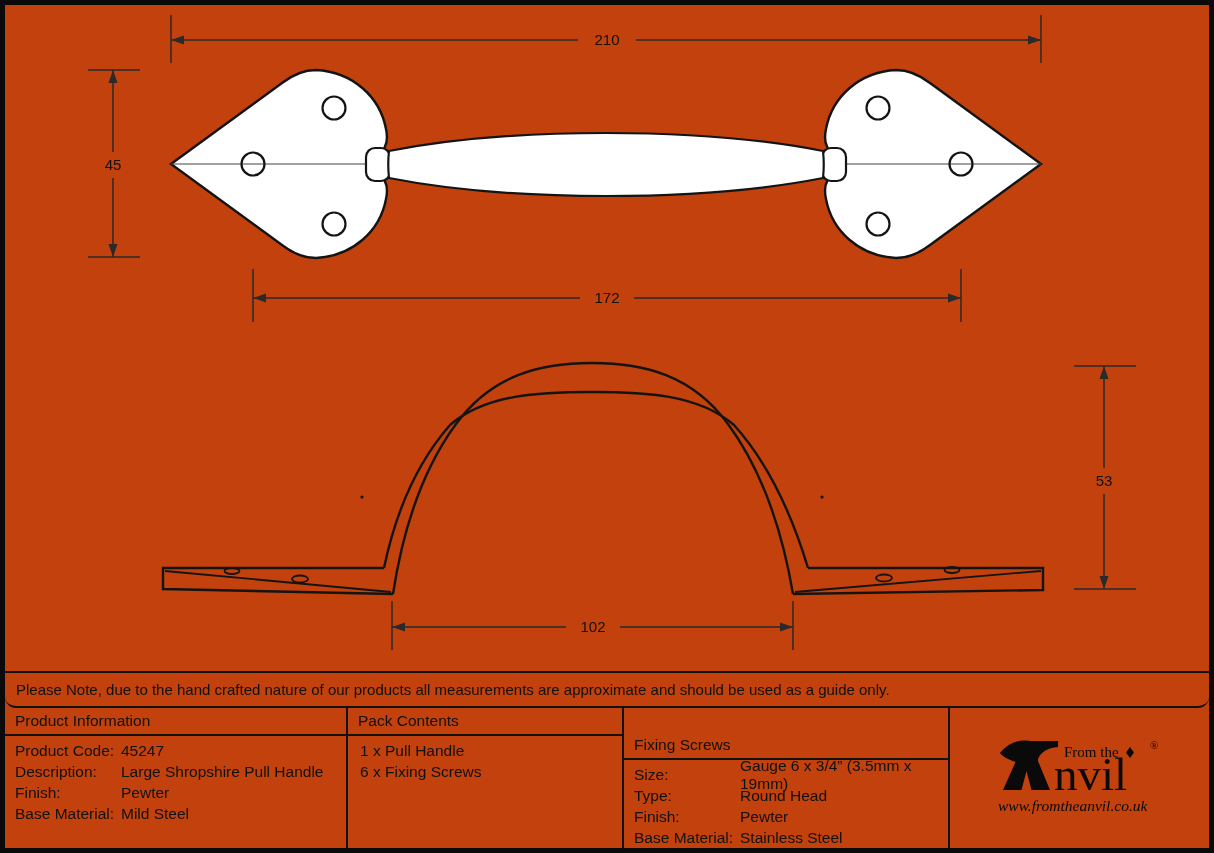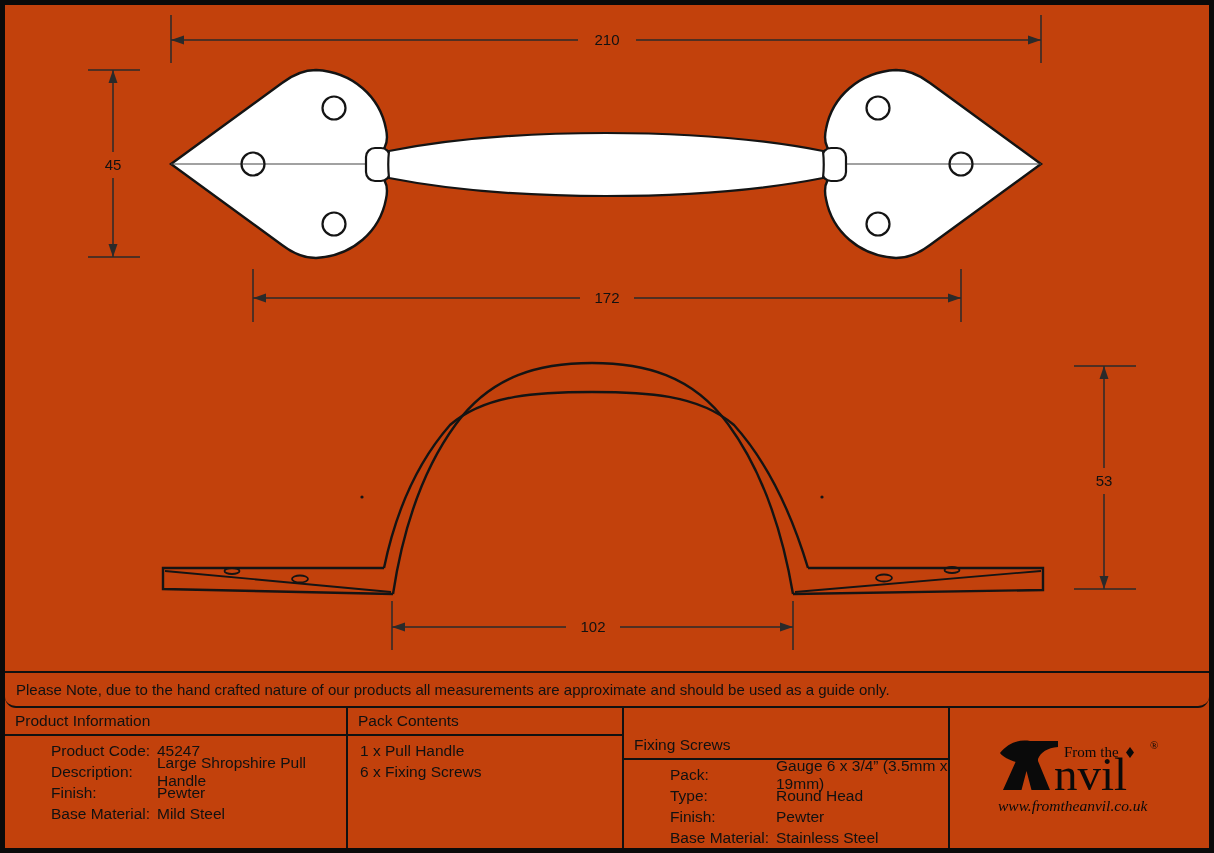--- a/index.html
+++ b/index.html
@@ -10,21 +10,21 @@
   .bottom{position:absolute;left:0;right:0;top:666px;bottom:0;border-top:2.5px solid #111;display:flex;flex-direction:column;}
   .note-row{height:33px;border-bottom:2.5px solid #111;display:flex;align-items:center;padding-left:11px;font-size:15px;border-radius:11px;}
   .spec-table{flex:1;display:flex;min-height:0;}
   .col{box-sizing:border-box;border-right:2.5px solid #111;display:flex;flex-direction:column;}
   .col-product{width:343px;}
   .col-pack{width:276px;}
   .col-fixing{width:326px;justify-content:flex-end;}
   .col-logo{flex:1;border-right:none;display:flex;align-items:center;justify-content:center;}
   .hdr{height:26px;border-bottom:2.5px solid #111;display:flex;align-items:center;padding-left:10px;font-size:15.5px;flex:0 0 auto;}
   .cbody{padding:4px 0 0 10px;font-size:15.5px;}
-  .kv{display:flex;height:21px;align-items:center;margin-left:36px;}
+  .kv{display:flex;height:21px;align-items:center;}
   .k{flex:0 0 106px;}
   .item{height:21px;display:flex;align-items:center;padding-left:2px;}
   .logo-wrap{width:176px;height:86px;position:relative;}
   text.dim{font-family:"Liberation Sans",sans-serif;font-size:15px;fill:#111;}
   .serif{font-family:"Liberation Serif",serif;}
 </style>
 </head>
 <body>
 
 <div class="page">
@@ -149,21 +149,21 @@
         <div class="cbody">
           <div class="item">1 x Pull Handle</div>
           <div class="item">6 x Fixing Screws</div>
         </div>
       </div>
 
       <div class="col col-fixing">
         <div class="hdr">Fixing Screws</div>
         <div class="cbody">
           <div class="kv">
-            <span class="k">Pack:</span>
+            <span class="k">Size:</span>
             <span class="v">Gauge 6 x 3/4” (3.5mm x 19mm)</span>
           </div>
           <div class="kv">
             <span class="k">Type:</span>
             <span class="v">Round Head</span>
           </div>
           <div class="kv">
             <span class="k">Finish:</span>
             <span class="v">Pewter</span>
           </div>

